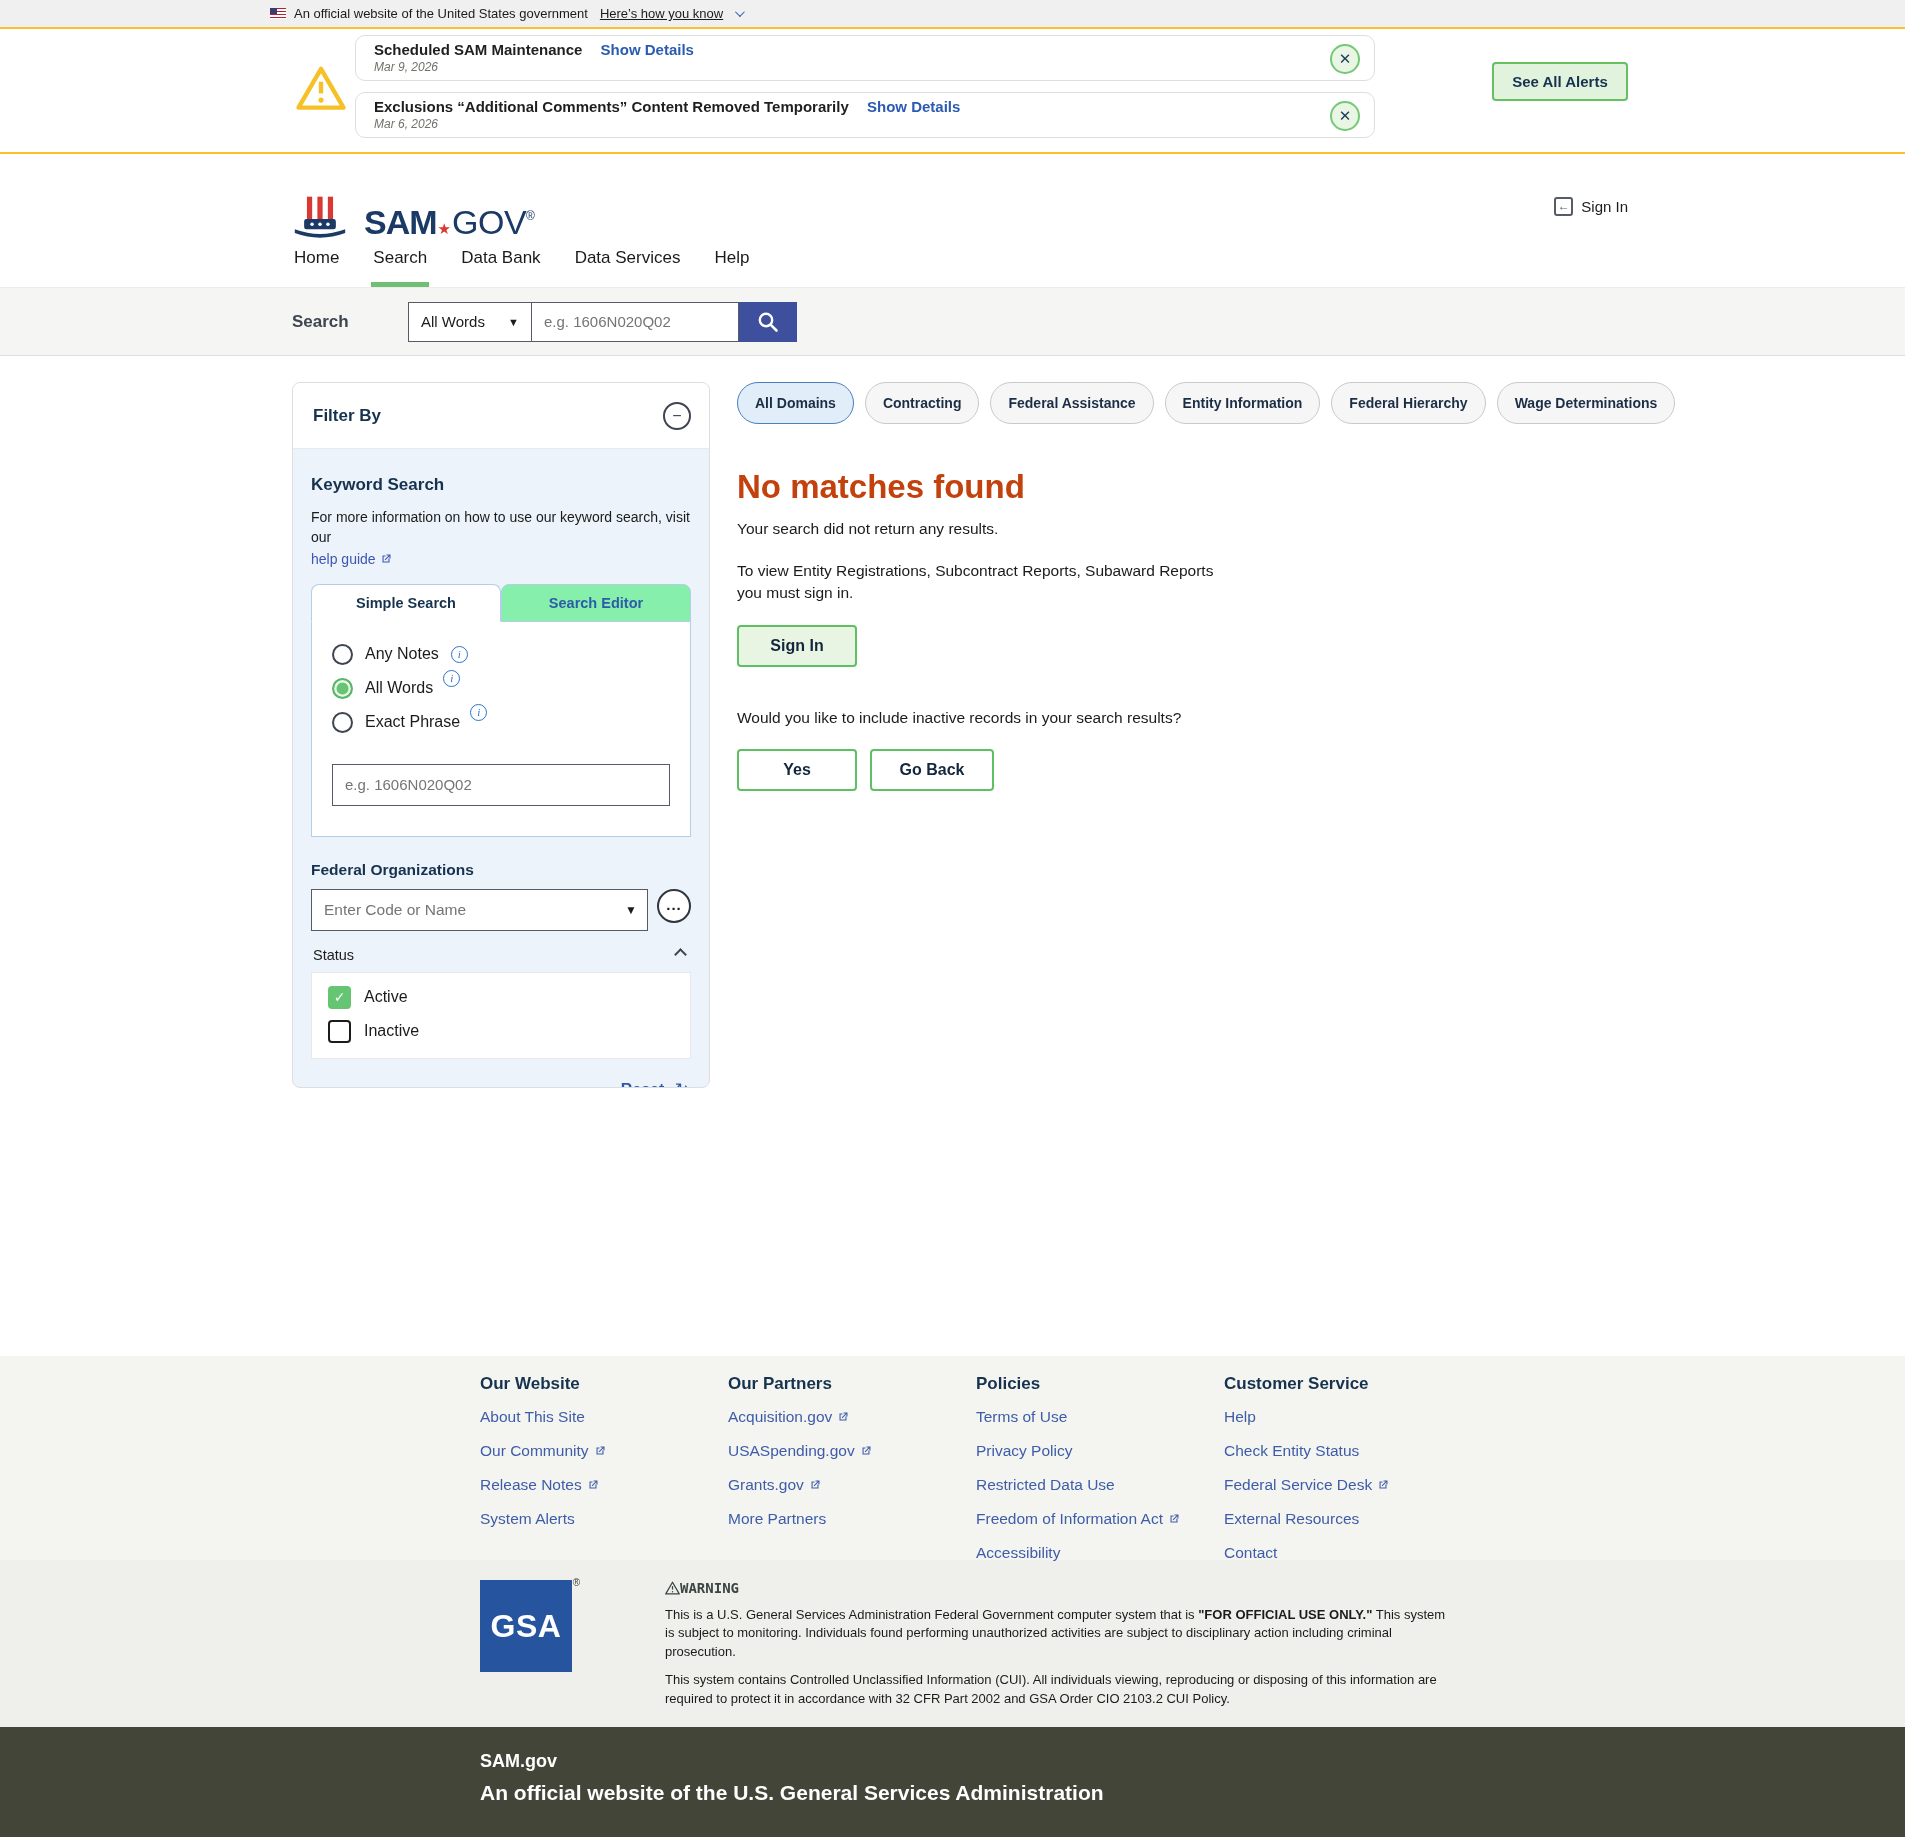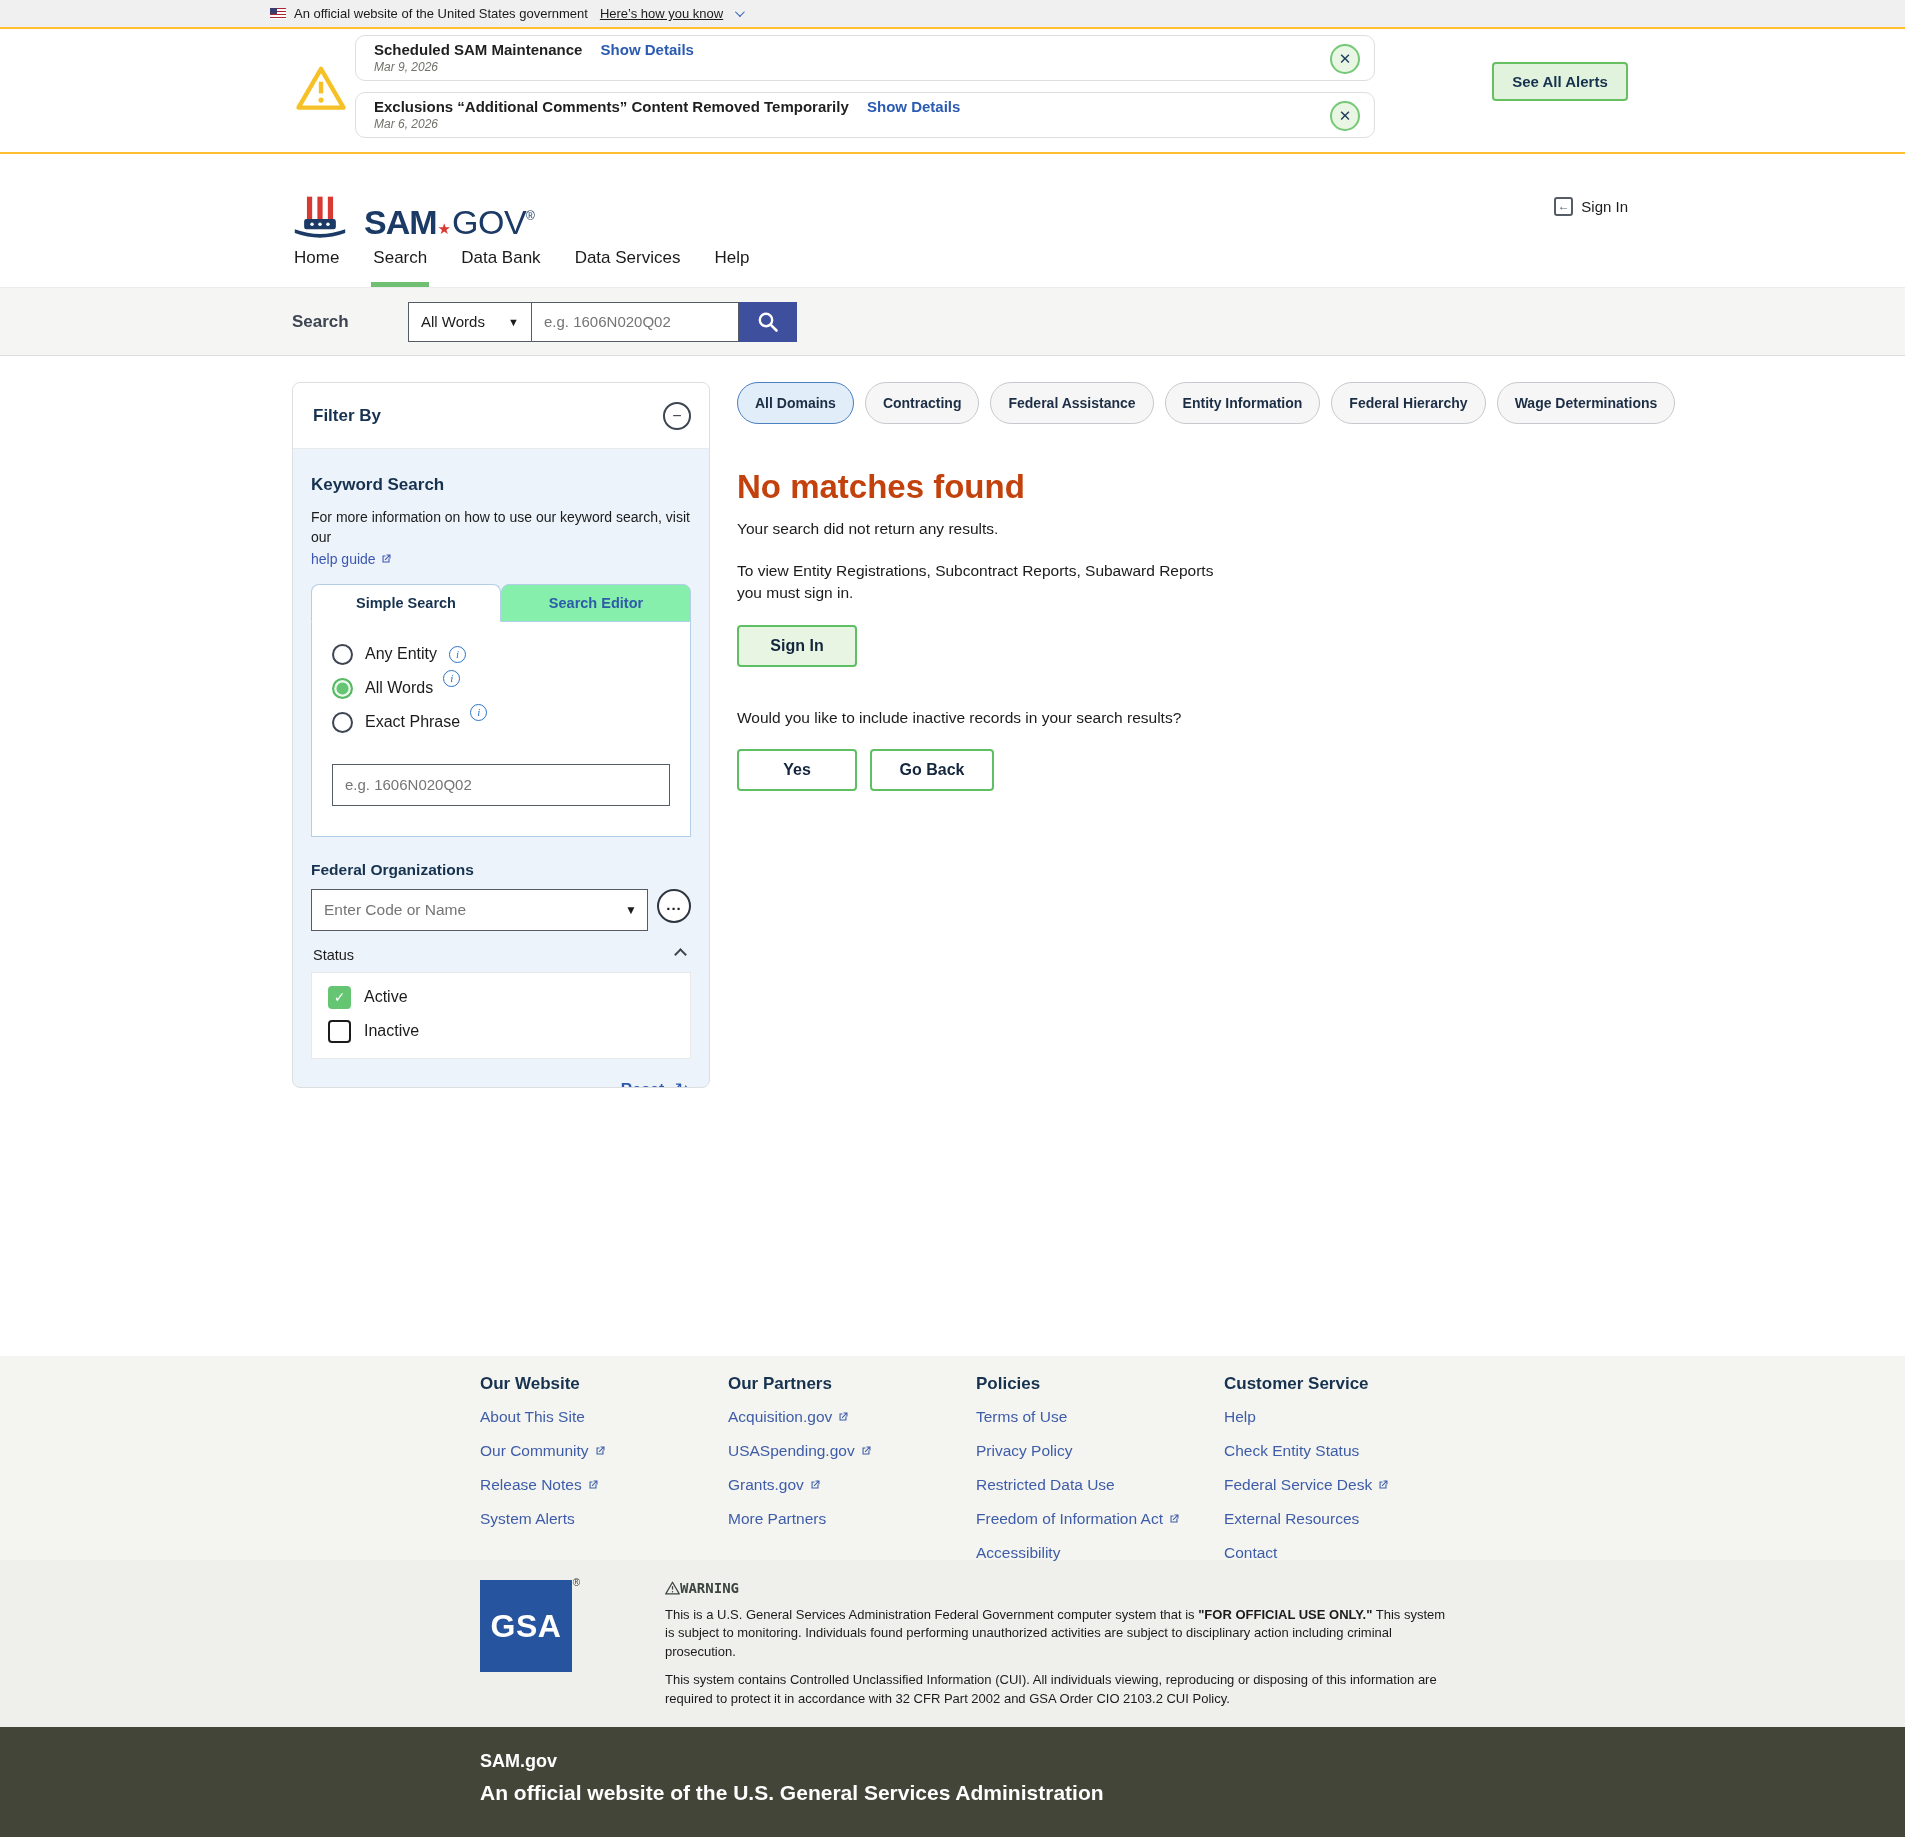--- a/index.html
+++ b/index.html
@@ -238,21 +238,21 @@
             </svg>
         </span>
 
         <div class="tabs">
           <div class="tab active">Simple Search</div>
           <div class="tab inactive">Search Editor</div>
         </div>
         <div class="tab-content">
           <div class="radio-row">
             <span class="radio"></span>
-            <span>Any Entity</span>
+            <span>Any Notes</span>
             <span class="info-ico">i</span>
           </div>
           <div class="radio-row">
             <span class="radio checked"></span>
             <span>All Words</span>
             <span class="info-ico raise">i</span>
           </div>
           <div class="radio-row">
             <span class="radio"></span>
             <span>Exact Phrase</span>

